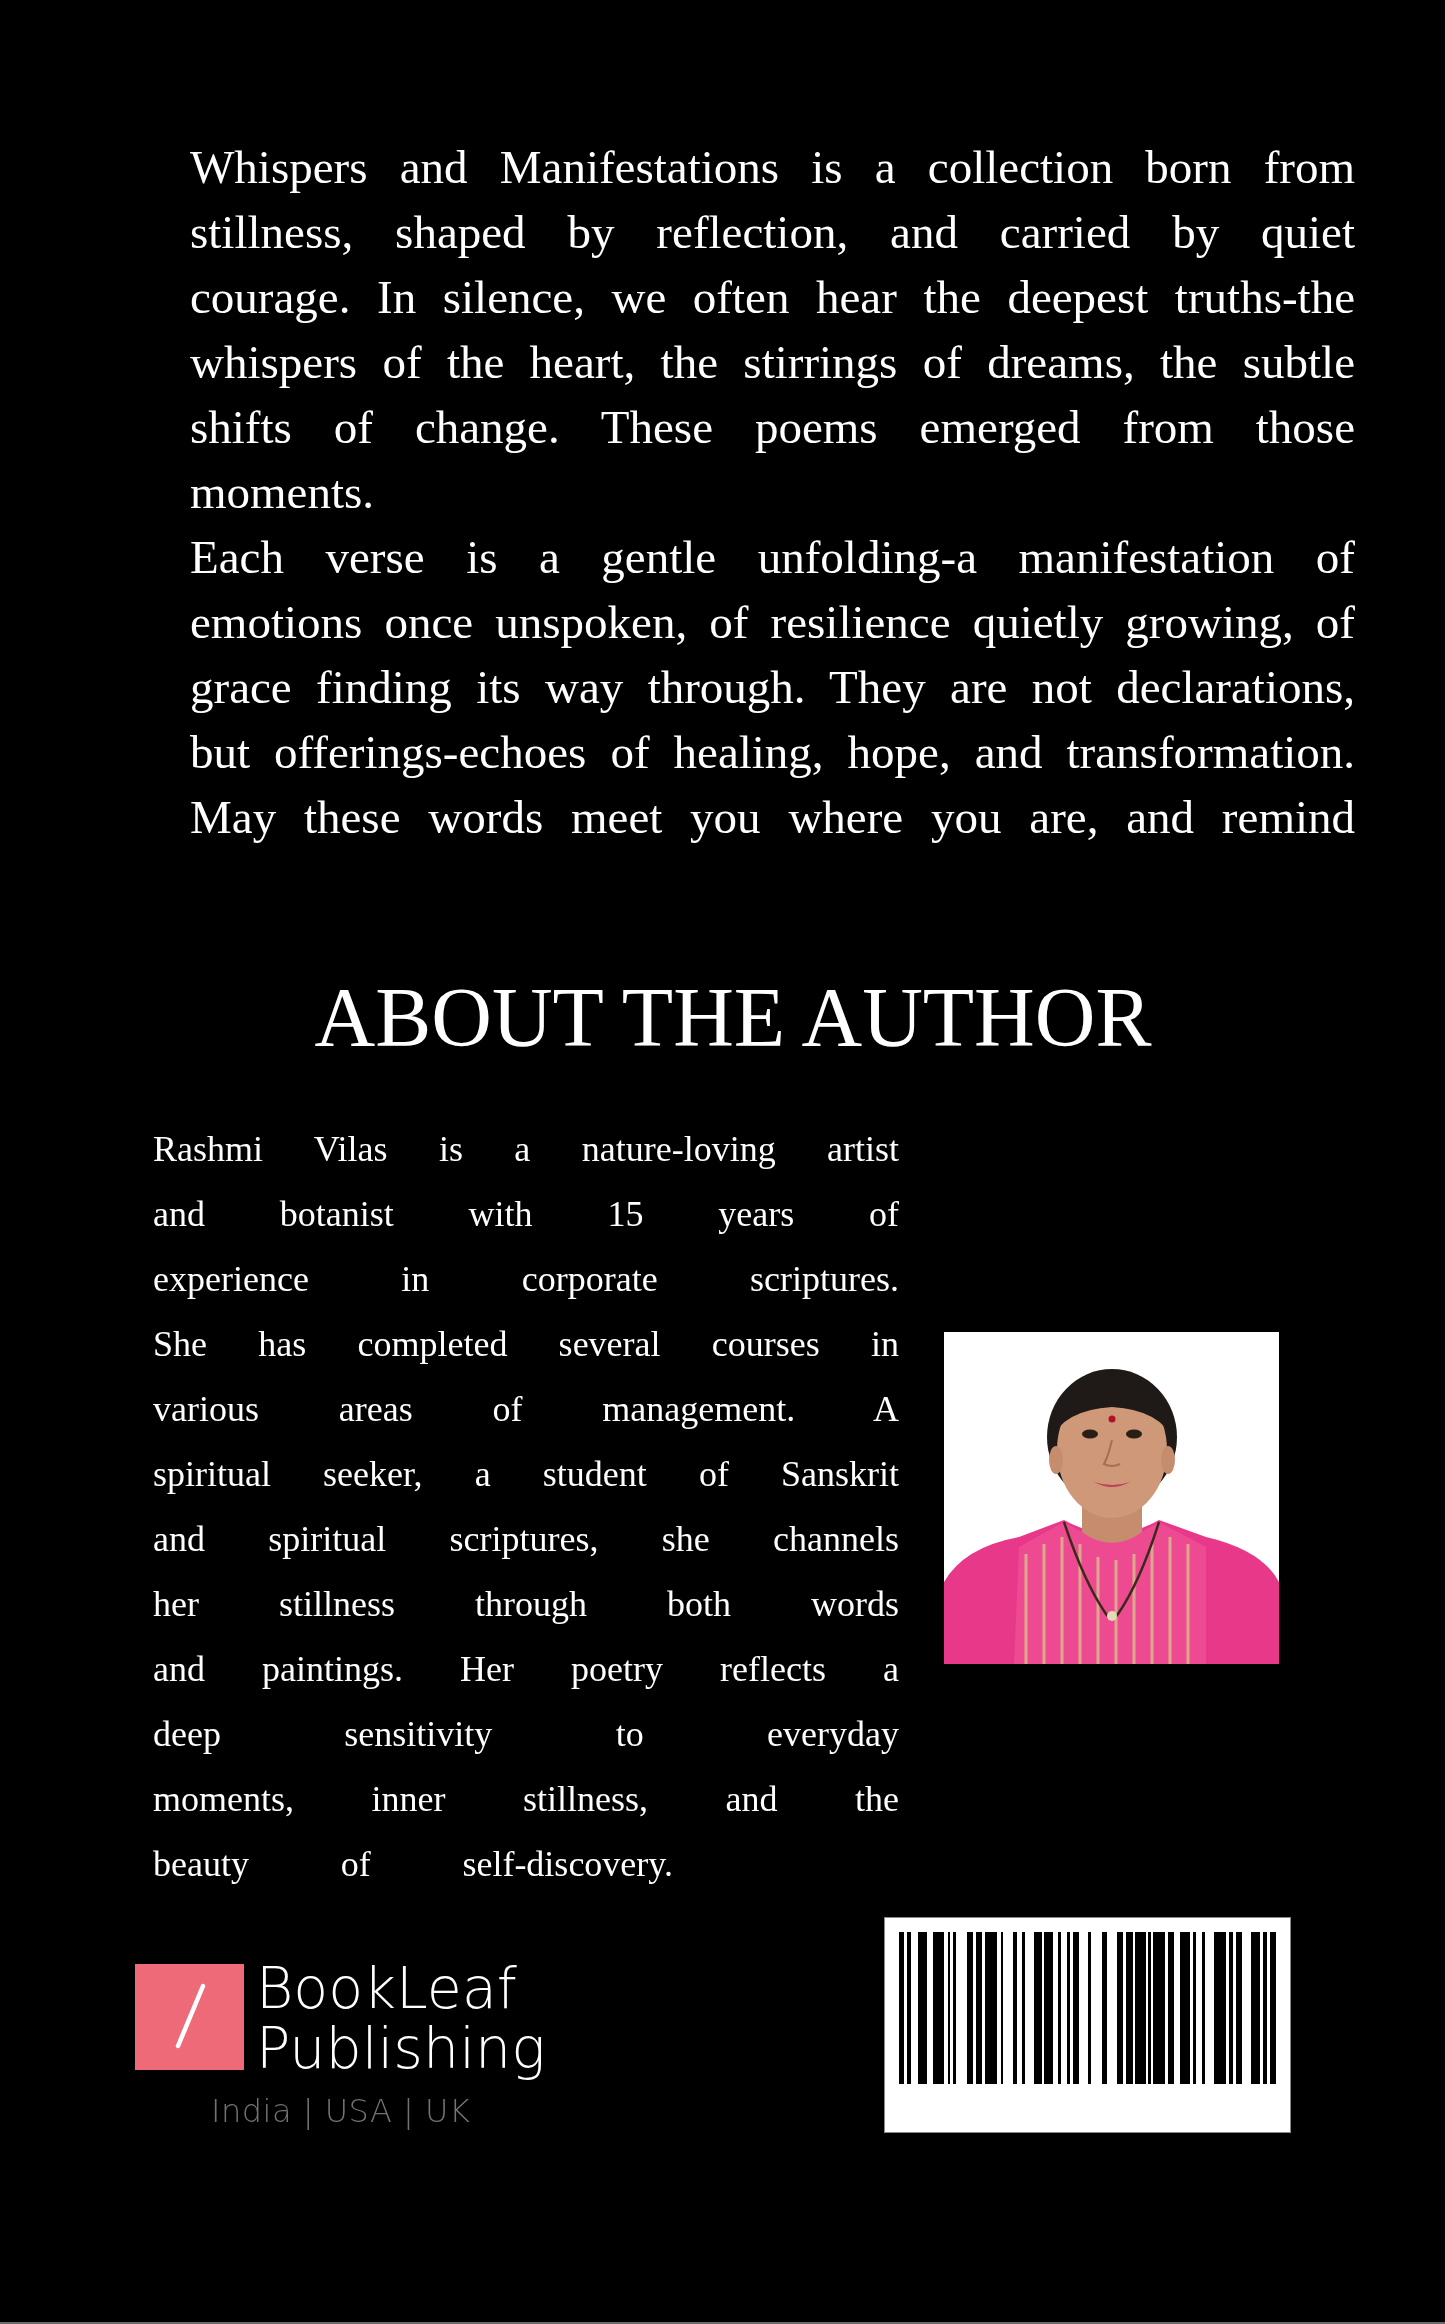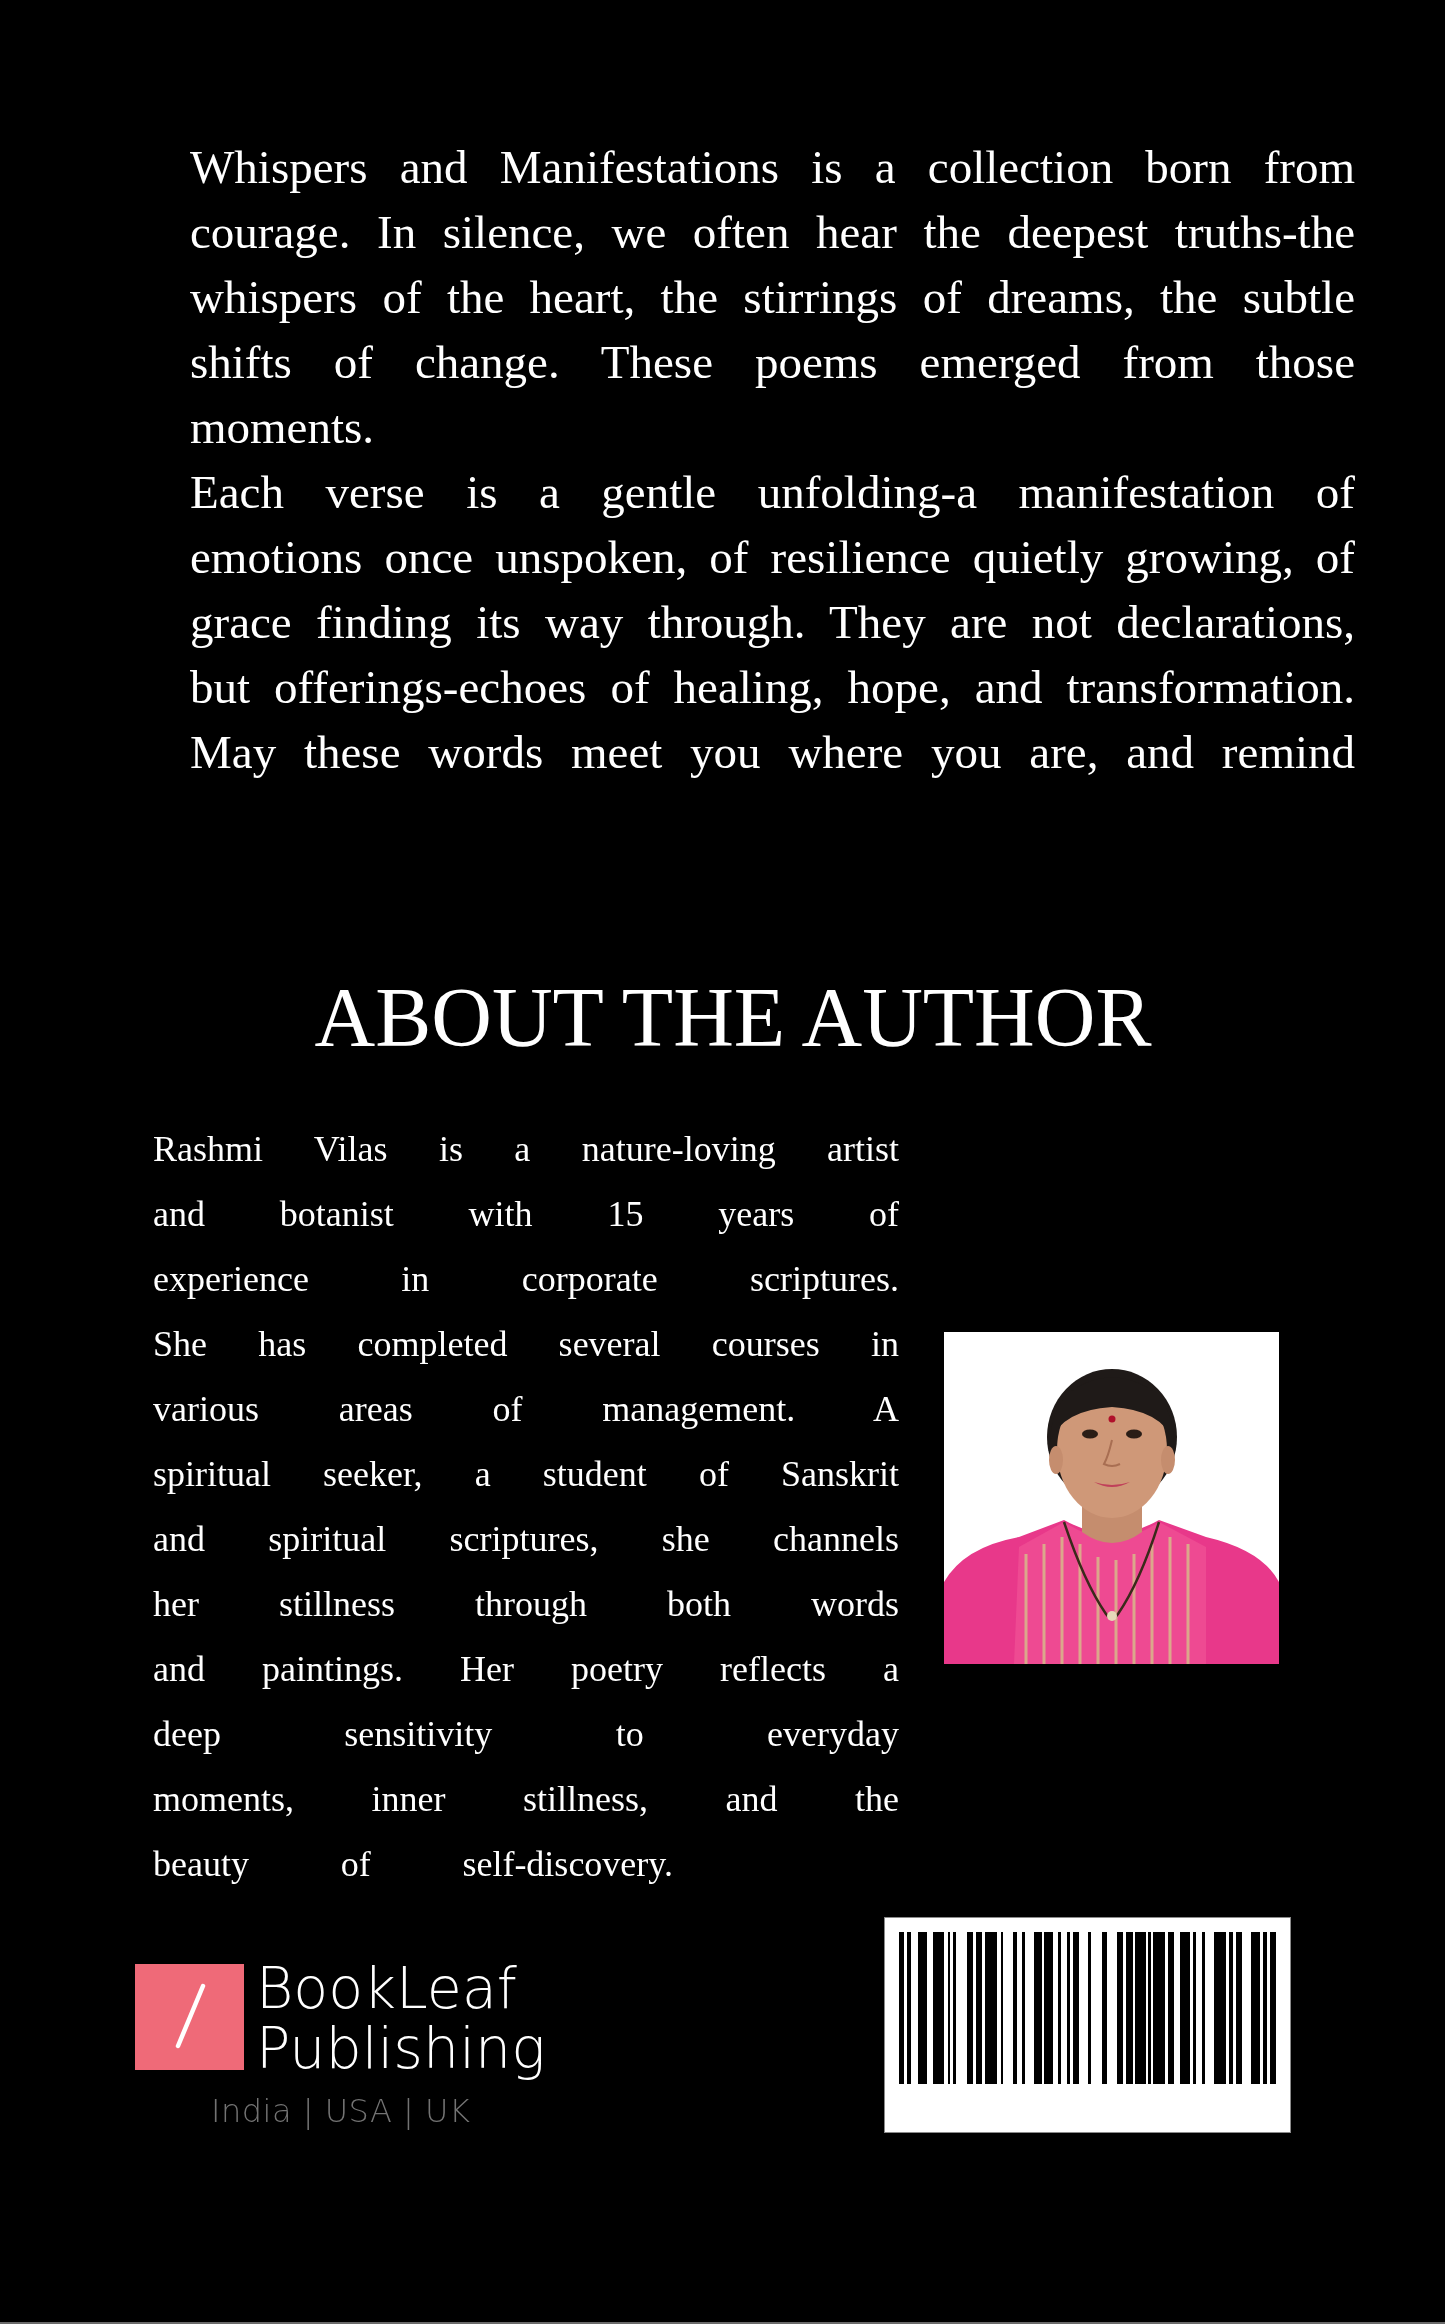--- a/index.html
+++ b/index.html
@@ -158,20 +158,21 @@
     margin-top: 45px;
   }
 </style>
 </head>
 <body>
 
 <div class="page">
 
   <div class="blurb">
     <span class="line">Whispers and Manifestations is a collection born from</span>
+    <span class="line">stillness, shaped by reflection, and carried by quiet</span>
     <span class="line">courage. In silence, we often hear the deepest truths-the</span>
     <span class="line">whispers of the heart, the stirrings of dreams, the subtle</span>
     <span class="line">shifts of change. These poems emerged from those</span>
     <span class="line left">moments.</span>
     <span class="line">Each verse is a gentle unfolding-a manifestation of</span>
     <span class="line">emotions once unspoken, of resilience quietly growing, of</span>
     <span class="line">grace finding its way through. They are not declarations,</span>
     <span class="line">but offerings-echoes of healing, hope, and transformation.</span>
     <span class="line">May these words meet you where you are, and remind</span>
   </div>

